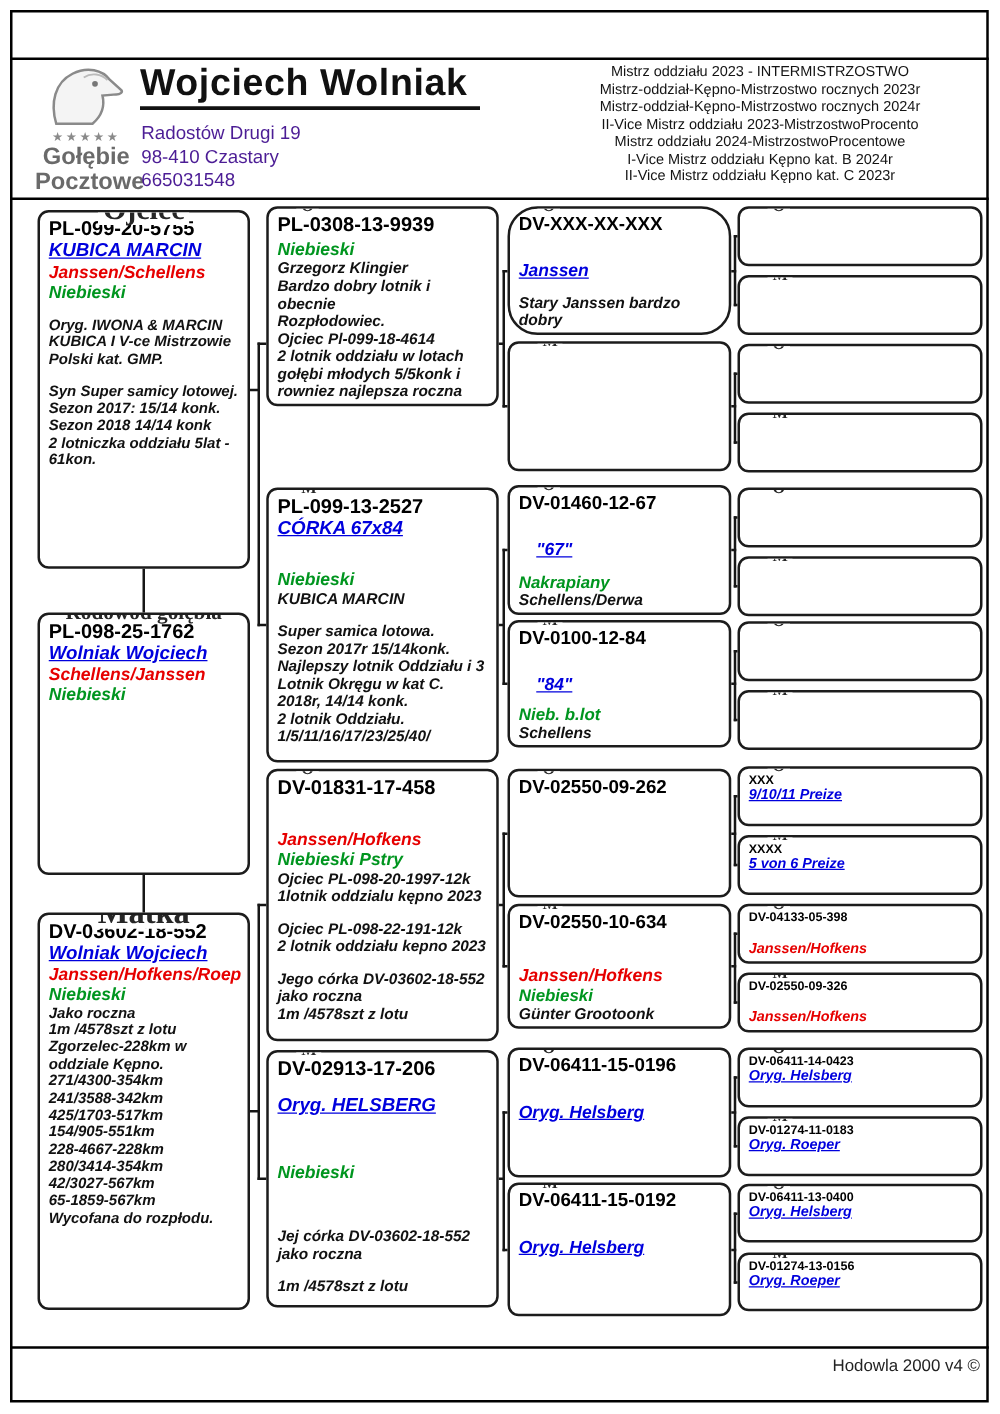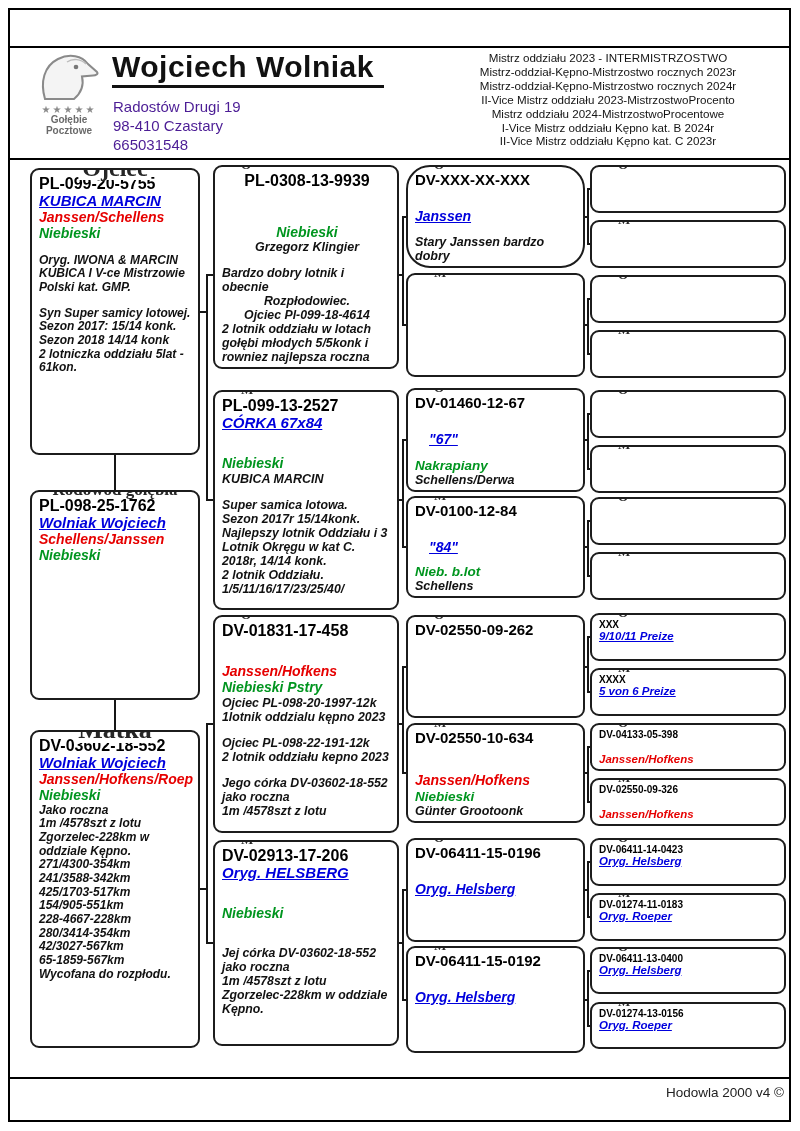--- a/index.html
+++ b/index.html
@@ -7,21 +7,21 @@
         font-family:"Liberation Sans",sans-serif;color:#111;}
   .frame{position:absolute;left:8px;top:8px;width:779px;height:1110px;border:2px solid #000;}
   .rule{position:absolute;left:8px;width:783px;height:2px;background:#000;}
   #rule-header-top{top:46px;}
   #rule-header-bottom{top:158px;}
   #rule-footer{top:1077px;}
 
   
   .logo{position:absolute;left:28px;top:52px;width:82px;text-align:center;color:#6e6e6e;}
   .logo .stars{font-size:10px;letter-spacing:2px;color:#8a8a8a;line-height:1;margin-top:1px;}
-  .logo .lg{font-weight:bold;font-size:10px;line-height:1.05;color:#6a6a6a;}
+  .logo .lg{font-weight:bold;font-size:19px;line-height:1.05;color:#6a6a6a;}
   .owner-name{position:absolute;left:112px;top:50px;font-size:30px;font-weight:bold;
               border-bottom:3px solid #111;padding:0 10px 1px 0;letter-spacing:.5px;}
   .addr{position:absolute;left:113px;top:97px;font-size:15px;line-height:1.27;color:#4c1d95;}
   .ach{position:absolute;left:428px;top:51px;width:360px;font-size:11.6px;line-height:1.2;
        text-align:center;color:#141414;}
   .footer{position:absolute;right:16px;top:1085px;font-size:13.5px;color:#222;}
 
   
   .box{position:absolute;border:2px solid #1c1c1c;border-radius:9px;background:#fff;
        padding:4px 5px 3px 7px;box-sizing:border-box;display:flex;flex-direction:column;overflow:hidden;}
@@ -123,21 +123,21 @@
         <div class="ln note">271/4300-354km</div>
         <div class="ln note">241/3588-342km</div>
         <div class="ln note">425/1703-517km</div>
         <div class="ln note">154/905-551km</div>
         <div class="ln note">228-4667-228km</div>
         <div class="ln note">280/3414-354km</div>
         <div class="ln note">42/3027-567km</div>
         <div class="ln note">65-1859-567km</div>
         <div class="ln note">Wycofana do rozpłodu.</div>
       </div>
-      <div class="box gen2" id="box-g2-0" style="left: 213px; top: 165px; width: 186px; height: 204px; align-items: center;">
+      <div class="box gen2" id="box-g2-0" style="left: 213px; top: 165px; width: 186px; height: 160px;">
         <span class="box-label">O</span>
         <div class="ln ring">PL-0308-13-9939</div>
         <div class="gap"></div>
         <div class="gap"></div>
         <div class="gap"></div>
         <div class="ln fcolor">Niebieski</div>
         <div class="ln owner">Grzegorz Klingier</div>
         <div class="gap"></div>
         <div class="ln note">Bardzo dobry lotnik i obecnie</div>
         <div class="ln note">Rozpłodowiec.</div>
@@ -169,21 +169,21 @@
         <div class="ln fcolor">Niebieski Pstry</div>
         <div class="ln note">Ojciec PL-098-20-1997-12k</div>
         <div class="ln note">1lotnik oddzialu kępno 2023</div>
         <div class="gap"></div>
         <div class="ln note">Ojciec PL-098-22-191-12k</div>
         <div class="ln note">2 lotnik oddziału kepno 2023</div>
         <div class="gap"></div>
         <div class="ln note">Jego córka DV-03602-18-552 jako roczna</div>
         <div class="ln note"> 1m /4578szt z lotu</div>
       </div>
-      <div class="box gen2" id="box-g2-3" style="left: 213px; top: 840px; width: 186px; height: 206px;">
+      <div class="box gen2" id="box-g2-3" style="left: 213px; top: 840px; width: 186px; height: 206px; gap: 12px;">
         <span class="box-label">M</span>
         <div class="ln ring">DV-02913-17-206</div>
         <div class="ln name">Oryg. HELSBERG</div>
         <div class="gap"></div>
         <div class="gap"></div>
         <div class="ln fcolor">Niebieski</div>
         <div class="gap"></div>
         <div class="gap"></div>
         <div class="ln note">Jej córka DV-03602-18-552 jako roczna</div>
         <div class="ln note"> 1m /4578szt z lotu</div>

